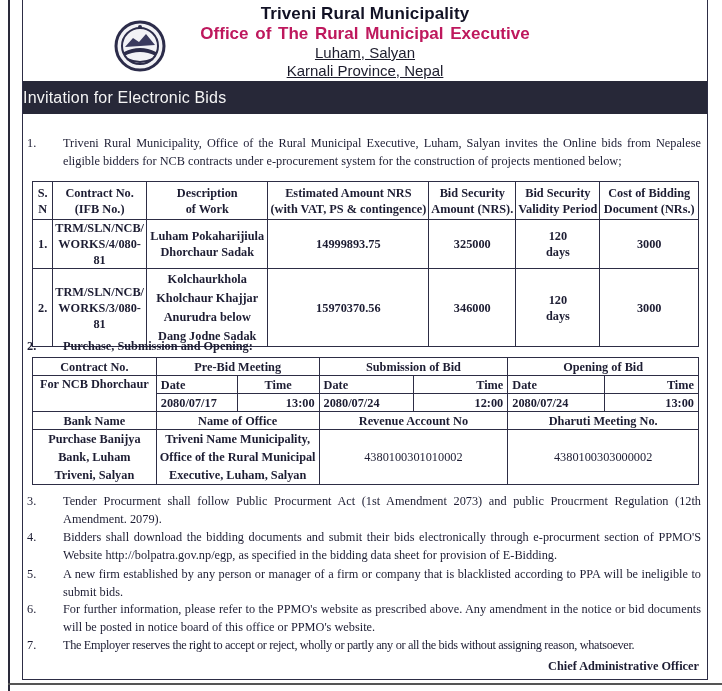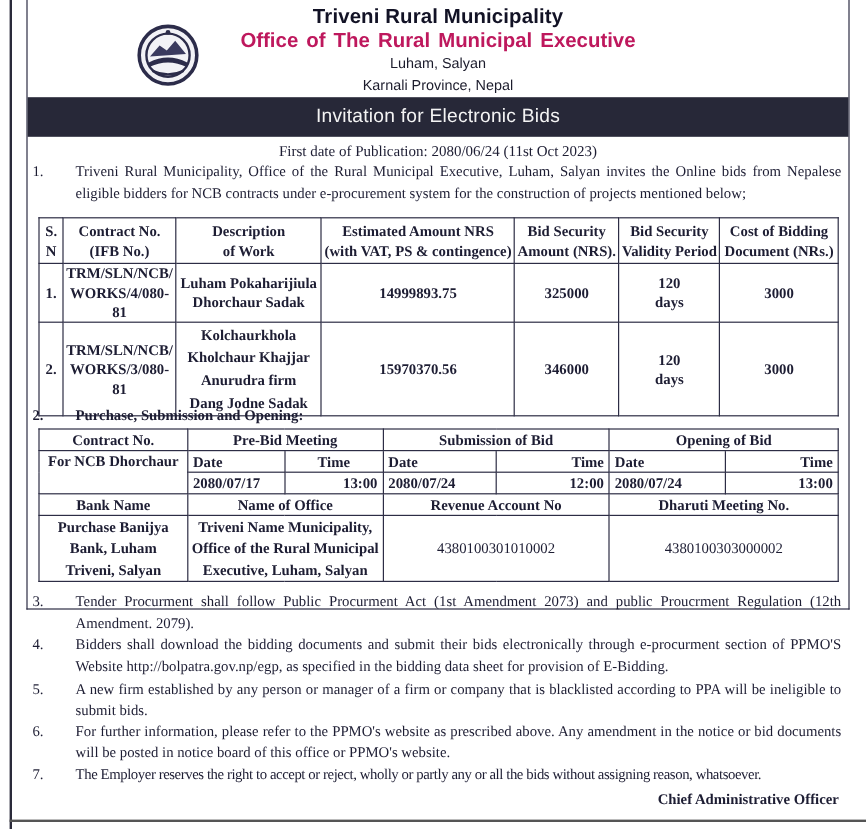--- a/index.html
+++ b/index.html
@@ -2,31 +2,31 @@
 <html><head>
 <meta charset="utf-8">
 <style>
   * { box-sizing: border-box; margin: 0; padding: 0; }
   html, body { width: 722px; height: 691px; background: #ffffff; overflow: hidden; }
   body { position: relative; font-family: "Liberation Serif", serif; color: #1d1d33; }
 
   .outer-rule-left { position: absolute; left: 8px; top: 0; width: 1.5px; height: 691px; background: #2a2a3a; }
   .bottom-rule { position: absolute; left: 8px; top: 683px; width: 714px; height: 1.5px; background: #555; }
 
-  .notice { position: absolute; left: 22px; top: 0; width: 686px; height: 508px; border: 1.5px solid #2d2d45; border-top: none; background: #fff; }
+  .notice { position: absolute; left: 22px; top: 0; width: 686px; height: 680px; border: 1.5px solid #2d2d45; border-top: none; background: #fff; }
 
   .masthead { position: relative; height: 81px; }
   .emblem { position: absolute; left: 90px; top: 19px; width: 54px; height: 54px; }
   .mast-text { position: absolute; left: 0; right: 0; top: 4px; text-align: center; font-family: "Liberation Sans", sans-serif; }
   .mast-title1 { font-size: 17px; font-weight: bold; line-height: 20px; color: #121225; letter-spacing: 0.1px; }
   .mast-title2 { font-size: 17px; font-weight: bold; line-height: 20px; color: #be185d; word-spacing: 2px; }
-  .mast-line { font-size: 12px; line-height: 18px; color: #1c1c2c; }
+  .mast-line { font-size: 15px; line-height: 18px; color: #1c1c2c; text-decoration: underline; }
 
   .banner { position: absolute; left: 0; right: 0; top: 81px; height: 33px; background: #272838; color: #f4f4f4;
-            font-family: "Liberation Sans", sans-serif; font-size: 16px; text-align: center; line-height: 33px; letter-spacing: 0.2px; }
+            font-family: "Liberation Sans", sans-serif; font-size: 16px; text-align: left; line-height: 33px; letter-spacing: 0.2px; }
 
   .pubdate { position: absolute; left: 0; right: 0; top: 119px; text-align: center; font-size: 12.5px; line-height: 15px; }
 
   .para { position: absolute; left: 4px; right: 6px; font-size: 12.3px; line-height: 17.5px; text-align: justify; }
   .para .num { position: absolute; left: 0; top: 0; }
   .para .txt { display: block; margin-left: 36px; }
   .p1 { top: 135px; }
   .p2-head { top: 338px; font-weight: bold; }
   .p3 { top: 493px; }
   .p4 { top: 529px; }
@@ -71,21 +71,20 @@
     <div class="mast-text">
       <div class="mast-title1">Triveni Rural Municipality</div>
       <div class="mast-title2">Office of  The Rural Municipal Executive</div>
       <div class="mast-line">Luham, Salyan</div>
       <div class="mast-line">Karnali Province, Nepal</div>
     </div>
   </div>
 
   <div class="banner">Invitation for Electronic Bids</div>
 
-  <div class="pubdate">First date of Publication: 2080/06/24 (11st Oct 2023)</div>
 
   <div class="para p1">
     <span class="num">1.</span>
     <span class="txt">Triveni Rural Municipality, Office of the Rural Municipal Executive, Luham, Salyan invites the Online bids from Nepalese eligible bidders for NCB contracts under e-procurement  system for the construction of projects mentioned below;</span>
   </div>
 
   <table class="t1">
     <colgroup>
       <col style="width:23px">
         <col style="width:81px">
@@ -110,21 +109,21 @@
       <td><span>TRM/SLN/NCB/</span><br><span>WORKS/4/080-81</span></td>
       <td><span>Luham Pokaharijiula</span><br><span>Dhorchaur  Sadak</span></td>
       <td>14999893.75</td>
       <td>325000</td>
       <td><span>120</span><br><span>days</span></td>
       <td>3000</td>
     </tr>
     <tr class="r2">
       <td>2.</td>
       <td><span>TRM/SLN/NCB/</span><br><span>WORKS/3/080-81</span></td>
-      <td style="line-height:19px"><span>Kolchaurkhola</span><br><span>Kholchaur Khajjar</span><br><span>Anurudra firm</span><br><span>Dang Jodne Sadak</span></td>
+      <td style="line-height:19px"><span>Kolchaurkhola</span><br><span>Kholchaur Khajjar</span><br><span>Anurudra below</span><br><span>Dang Jodne Sadak</span></td>
       <td>15970370.56</td>
       <td>346000</td>
       <td><span>120</span><br><span>days</span></td>
       <td>3000</td>
     </tr>
   </tbody>
     </table>
 
   <div class="para p2-head">
     <span class="num">2.</span>

